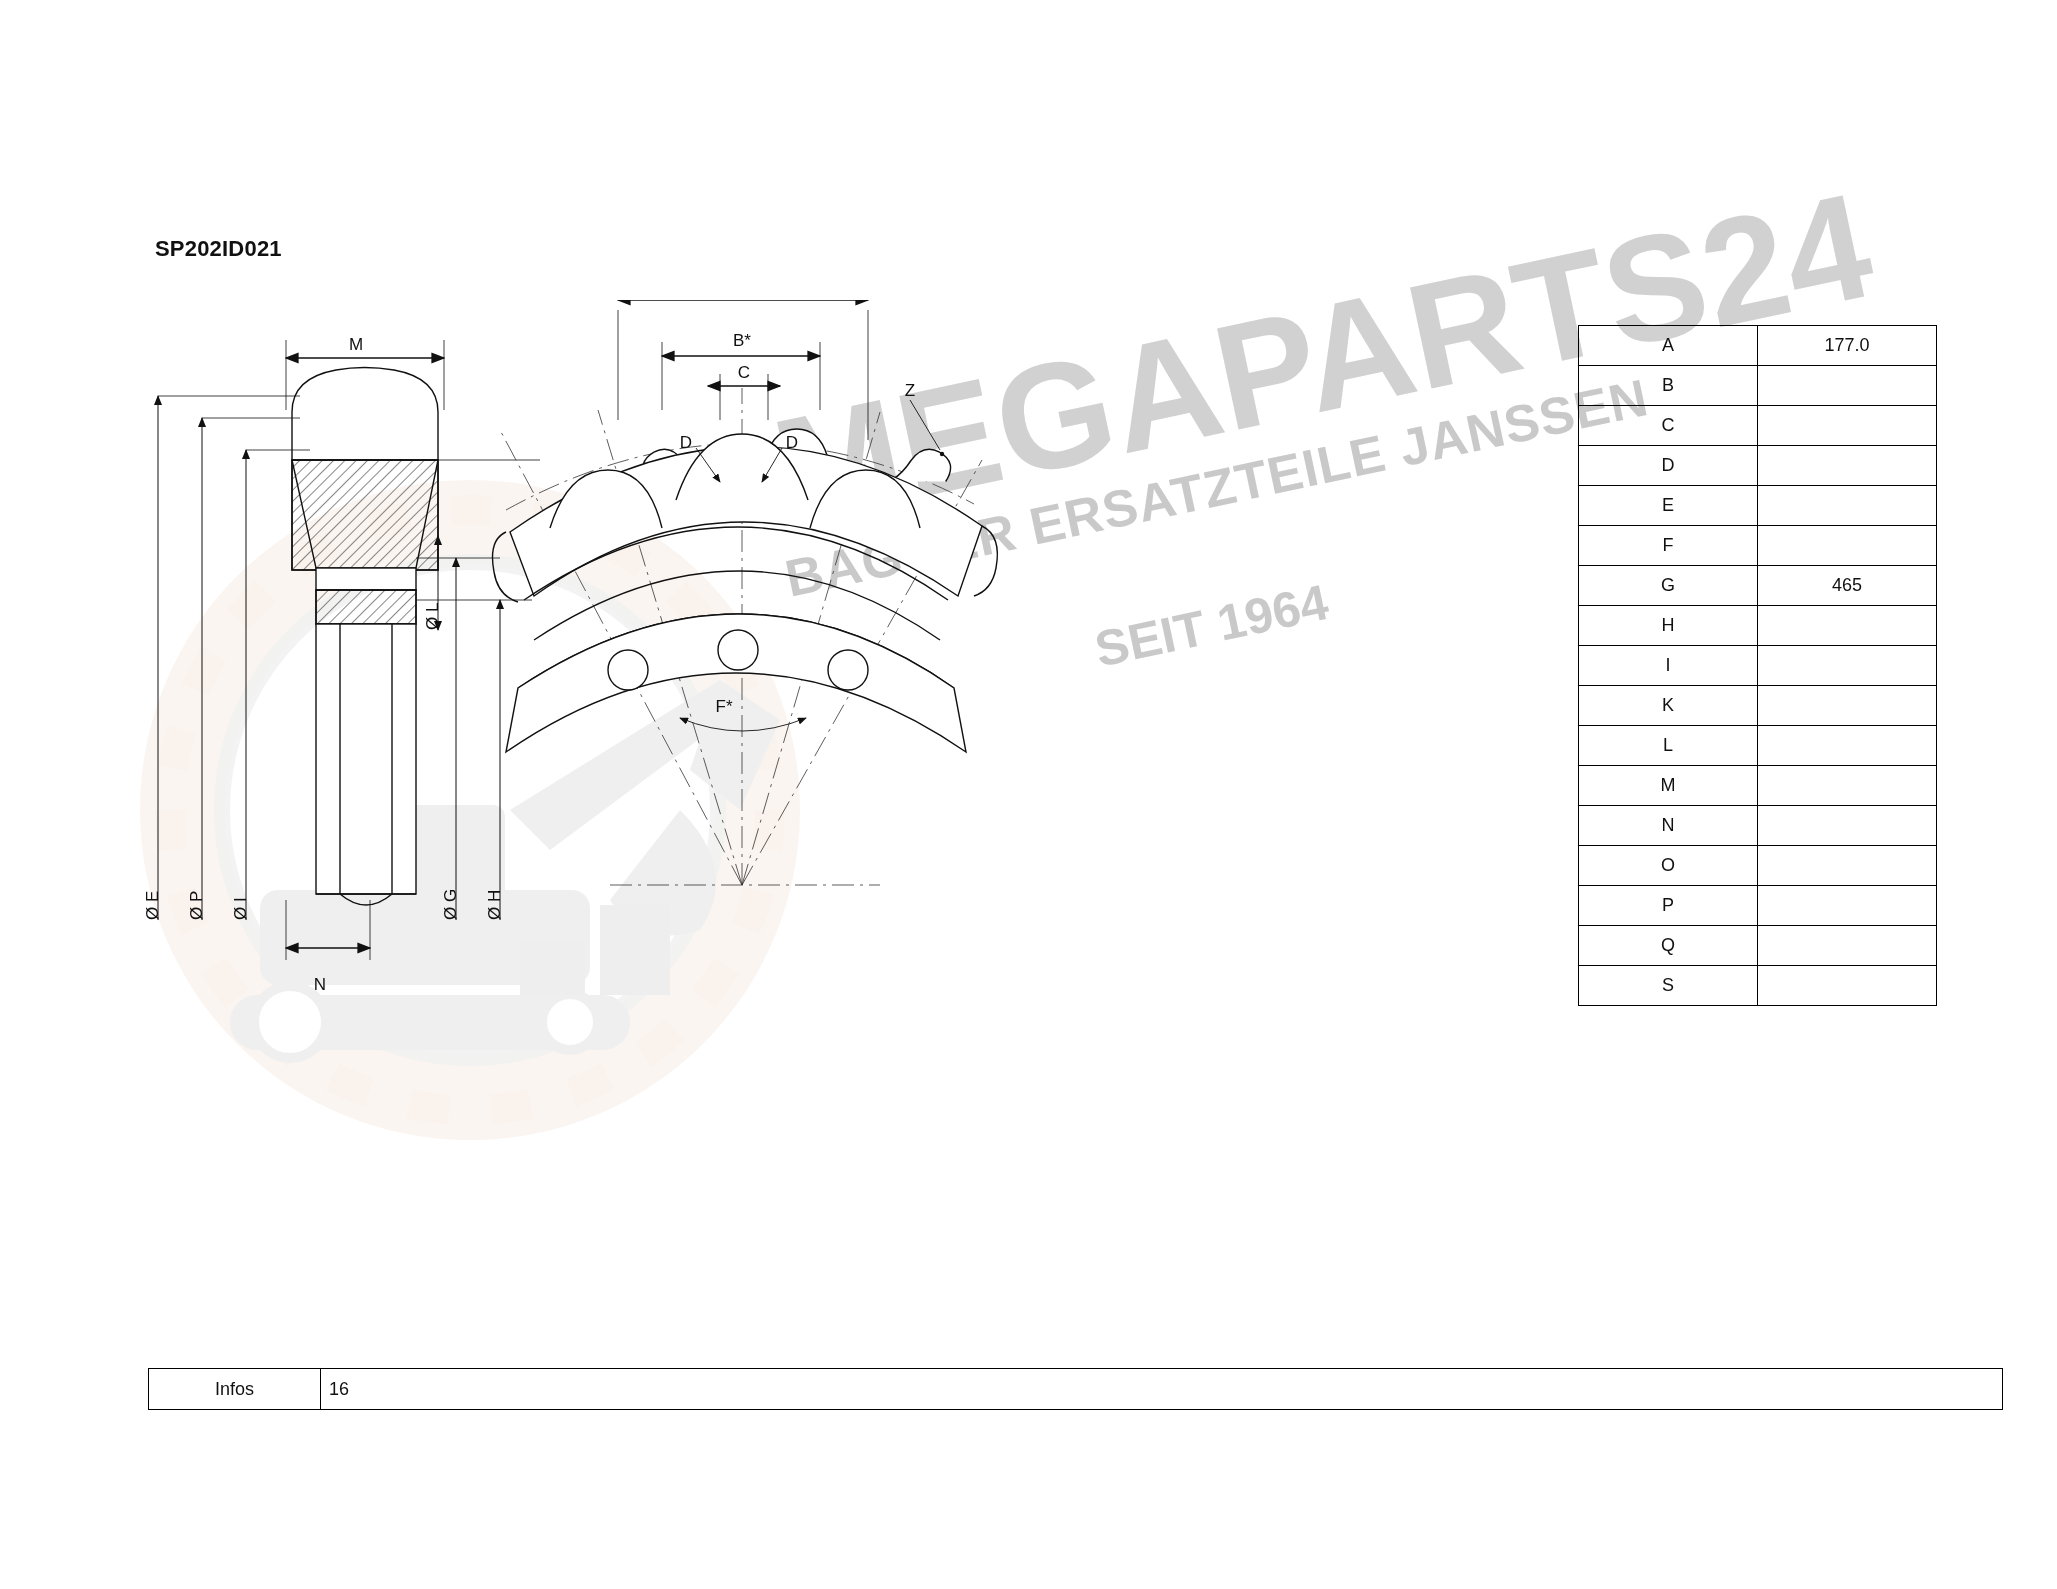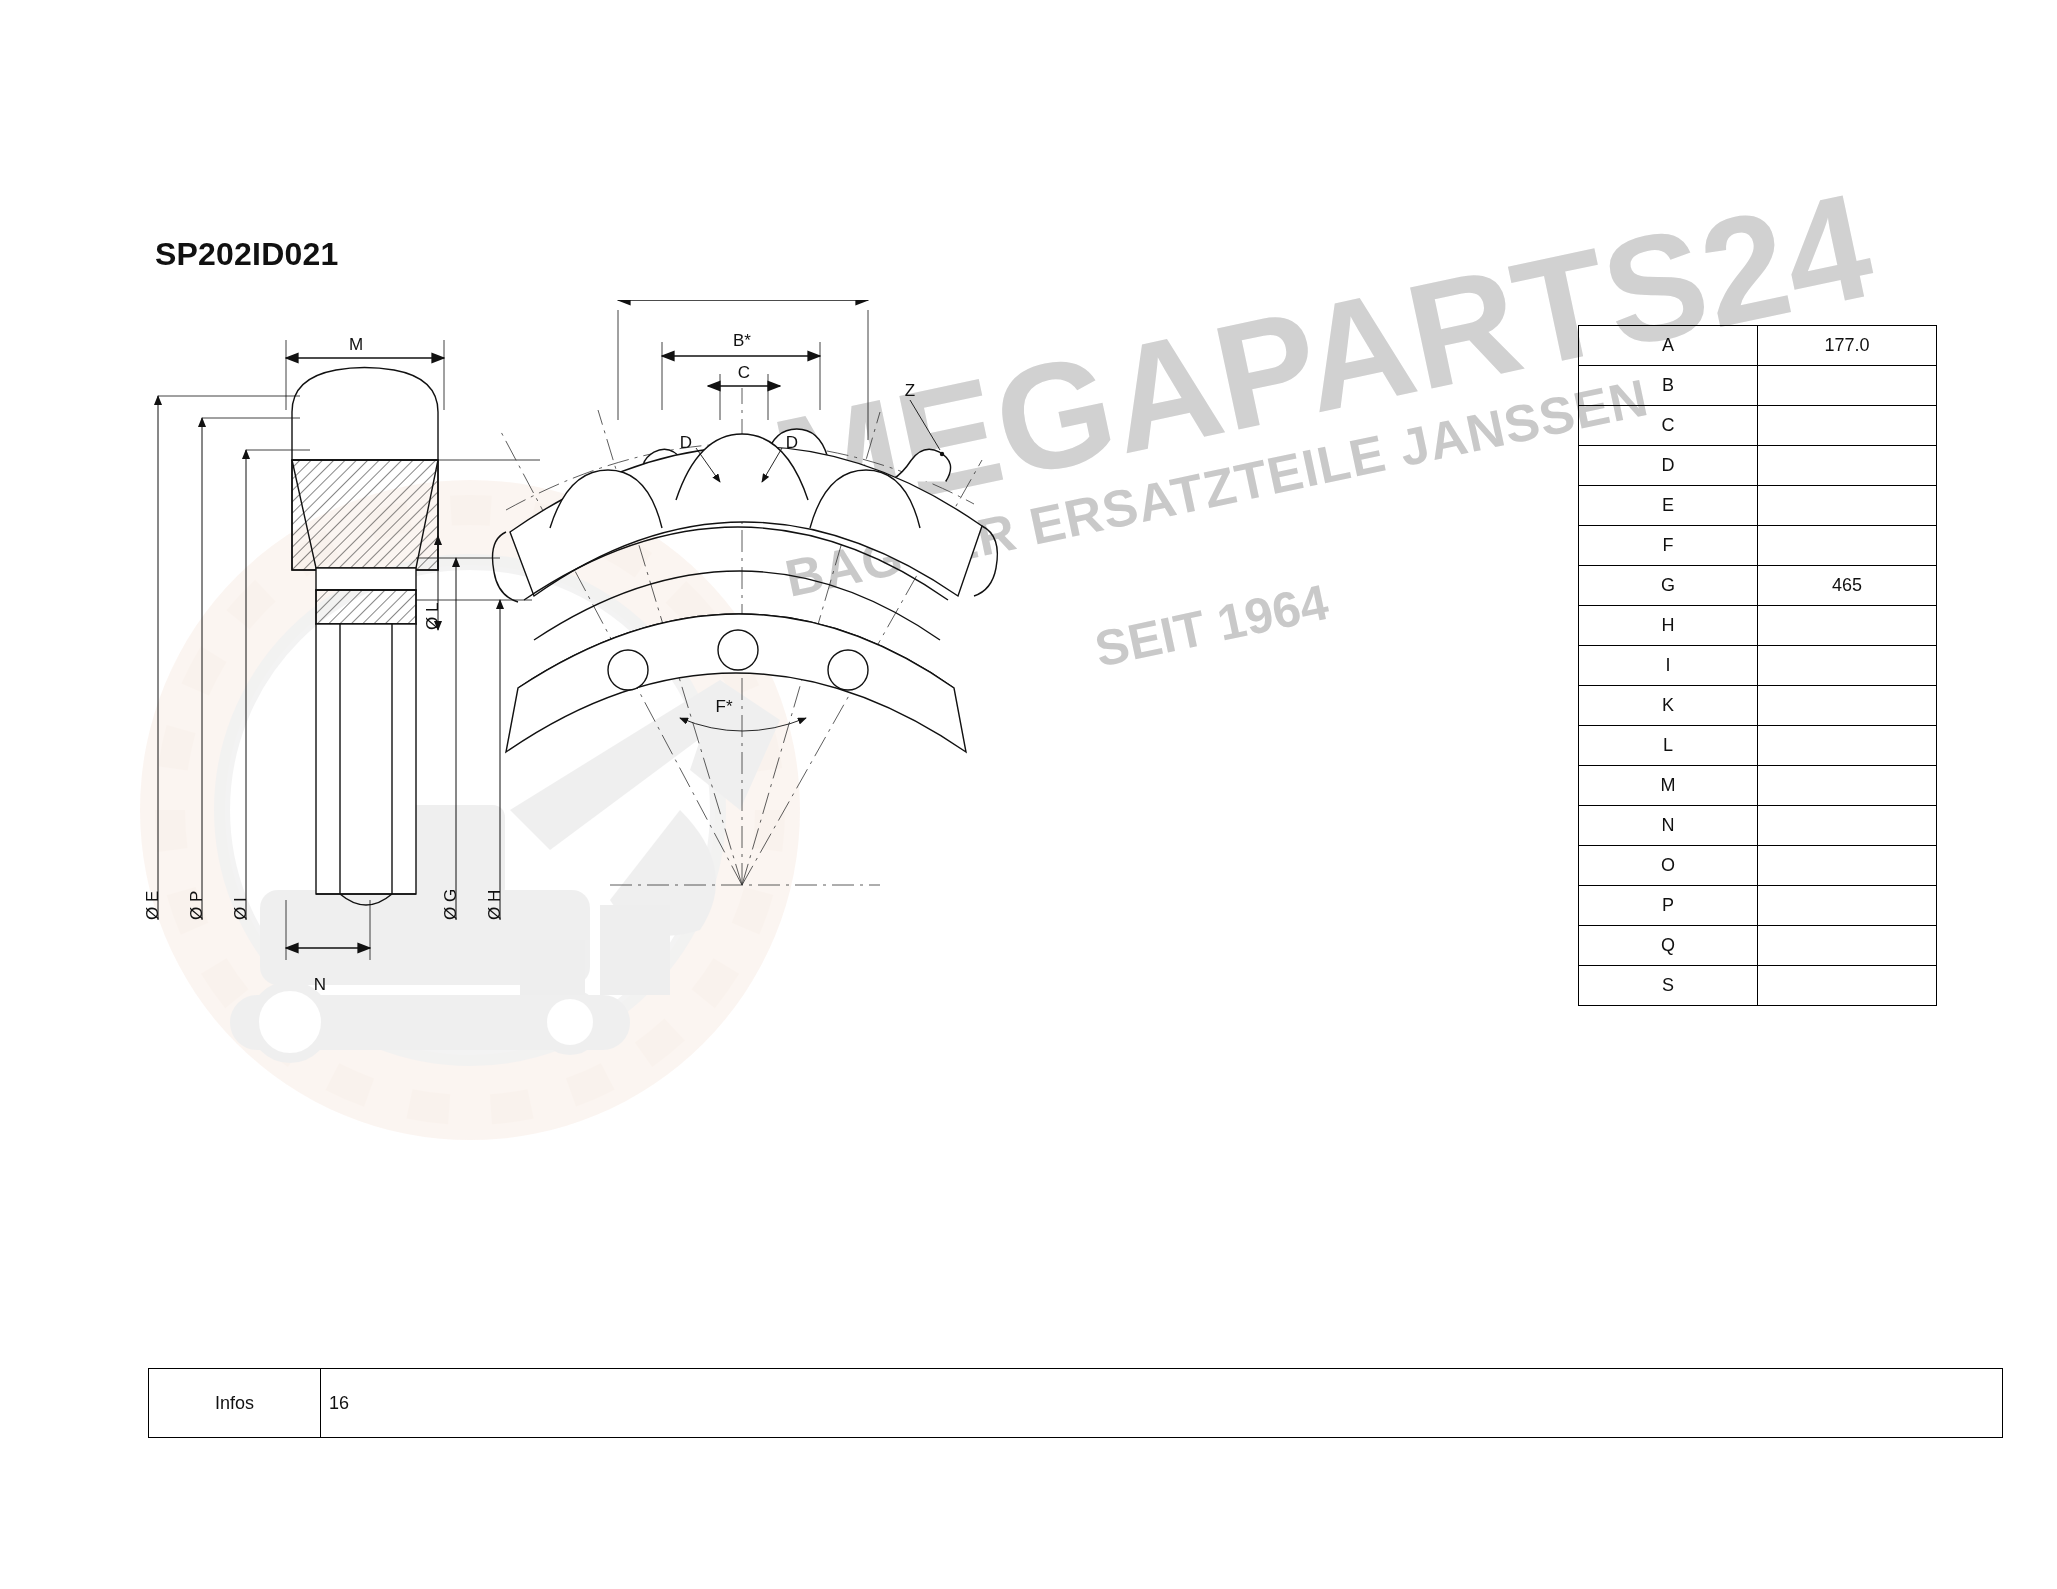--- a/index.html
+++ b/index.html
@@ -1,21 +1,21 @@
 <!DOCTYPE html>
 <html><head>
 <meta charset="utf-8">
 <style>
   html,body{margin:0;padding:0;background:#ffffff;}
   body{width:2057px;height:1589px;position:relative;font-family:"Liberation Sans",sans-serif;overflow:hidden;}
 
   
   #part-title{
     position:absolute;left:155px;top:236px;
-    font-size:32px;font-weight:bold;color:#111;letter-spacing:0.2px;
+    font-size:22px;font-weight:bold;color:#111;letter-spacing:0.2px;
   }
 
   
   #watermark{
     position:absolute;left:80px;top:250px;width:1720px;height:900px;
     pointer-events:none;
   }
   #wm-text-main{
     position:absolute;left:680px;top:140px;
     font-size:150px;font-weight:bold;color:#c9c9c9;
@@ -52,21 +52,21 @@
     padding:0;
   }
   #dim-table td.lbl{width:178px;}
   #dim-table td.val{width:178px;}
 
   
   #infos-table{
     position:absolute;left:148px;top:1368px;
     border-collapse:collapse;font-size:18px;color:#111;
   }
-  #infos-table td{border:1px solid #000;height:40px;padding:14px 8px;}
+  #infos-table td{border:1px solid #000;height:40px;padding:0 8px;}
   #infos-table td.k{width:155px;text-align:center;}
   #infos-table td.v{width:1665px;text-align:left;}
 </style>
 </head>
 <body>
 
 <div id="part-title">SP202ID021</div>
 
 <div id="watermark">
   <svg width="1720" height="900" viewBox="0 0 1720 900">

